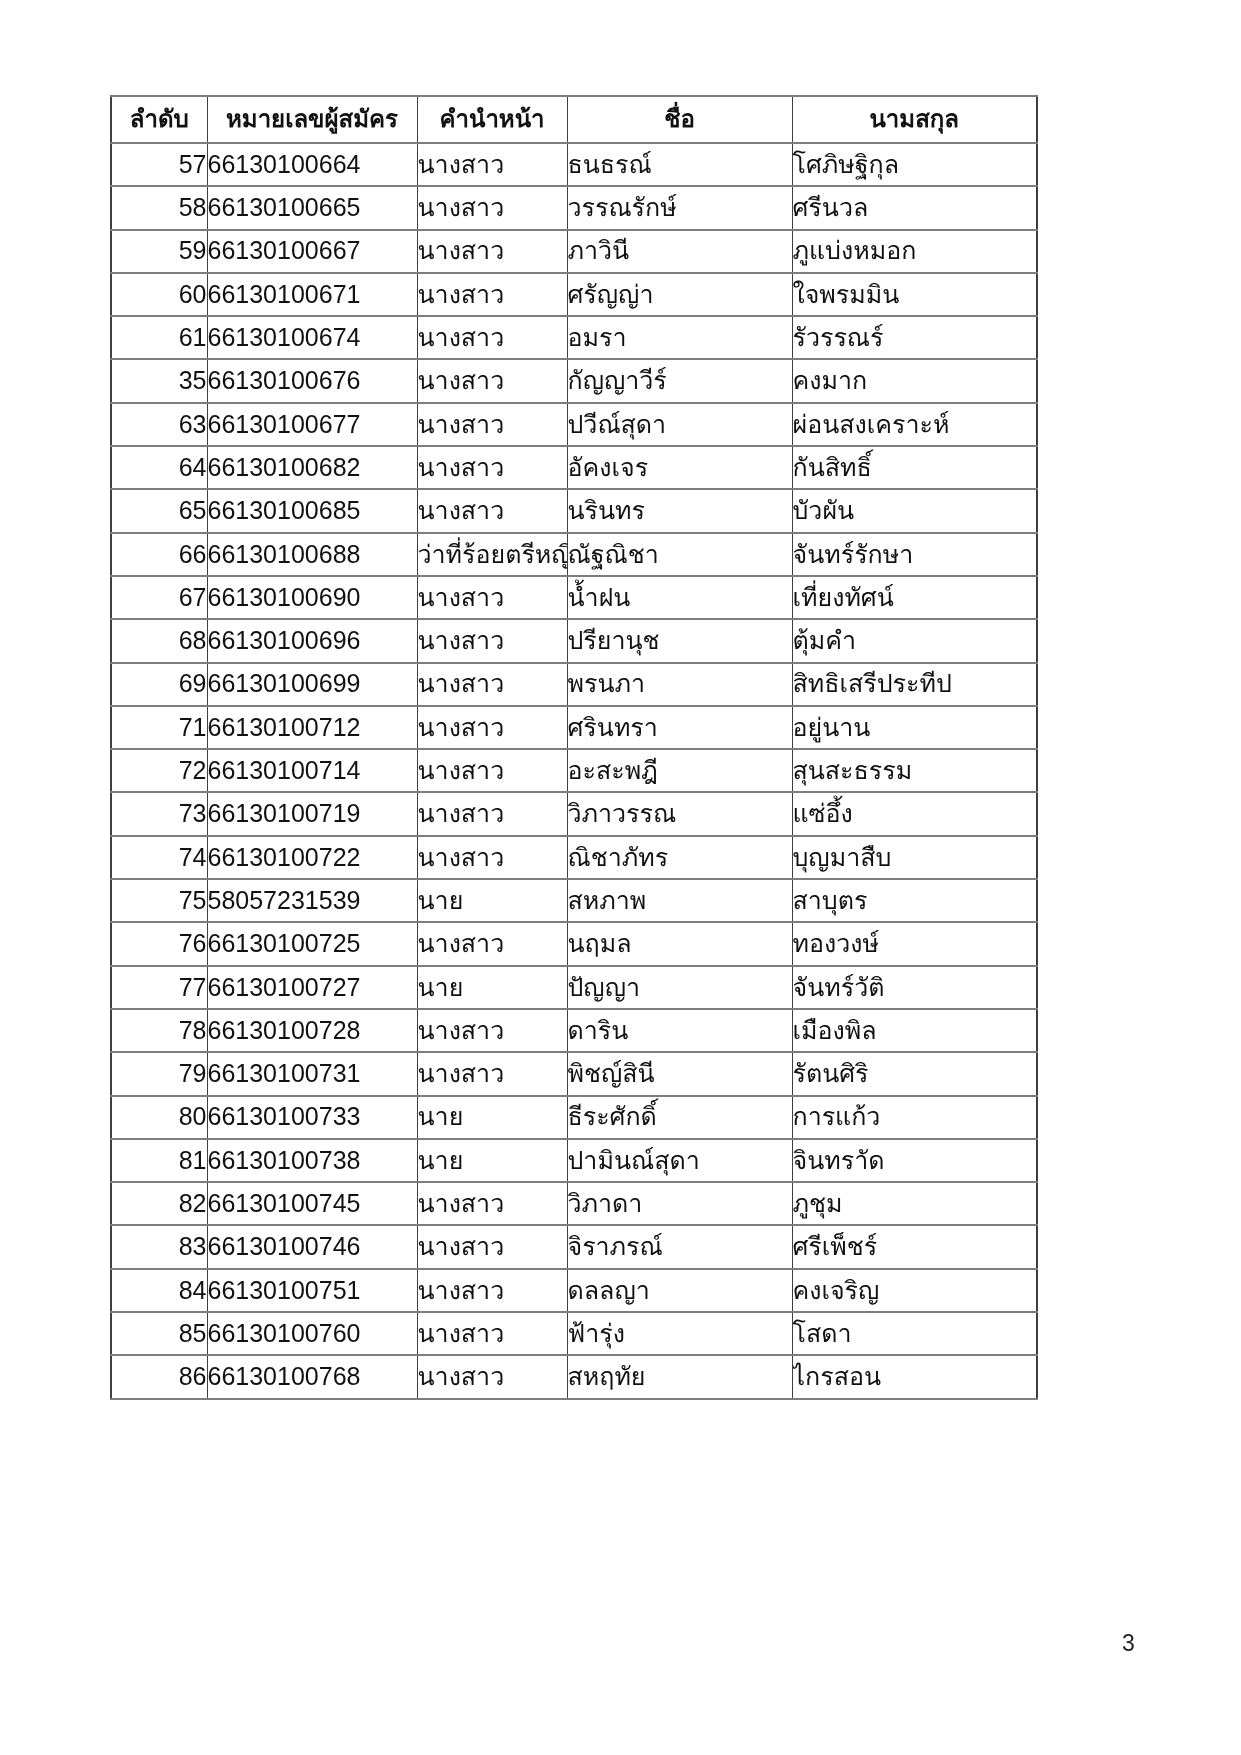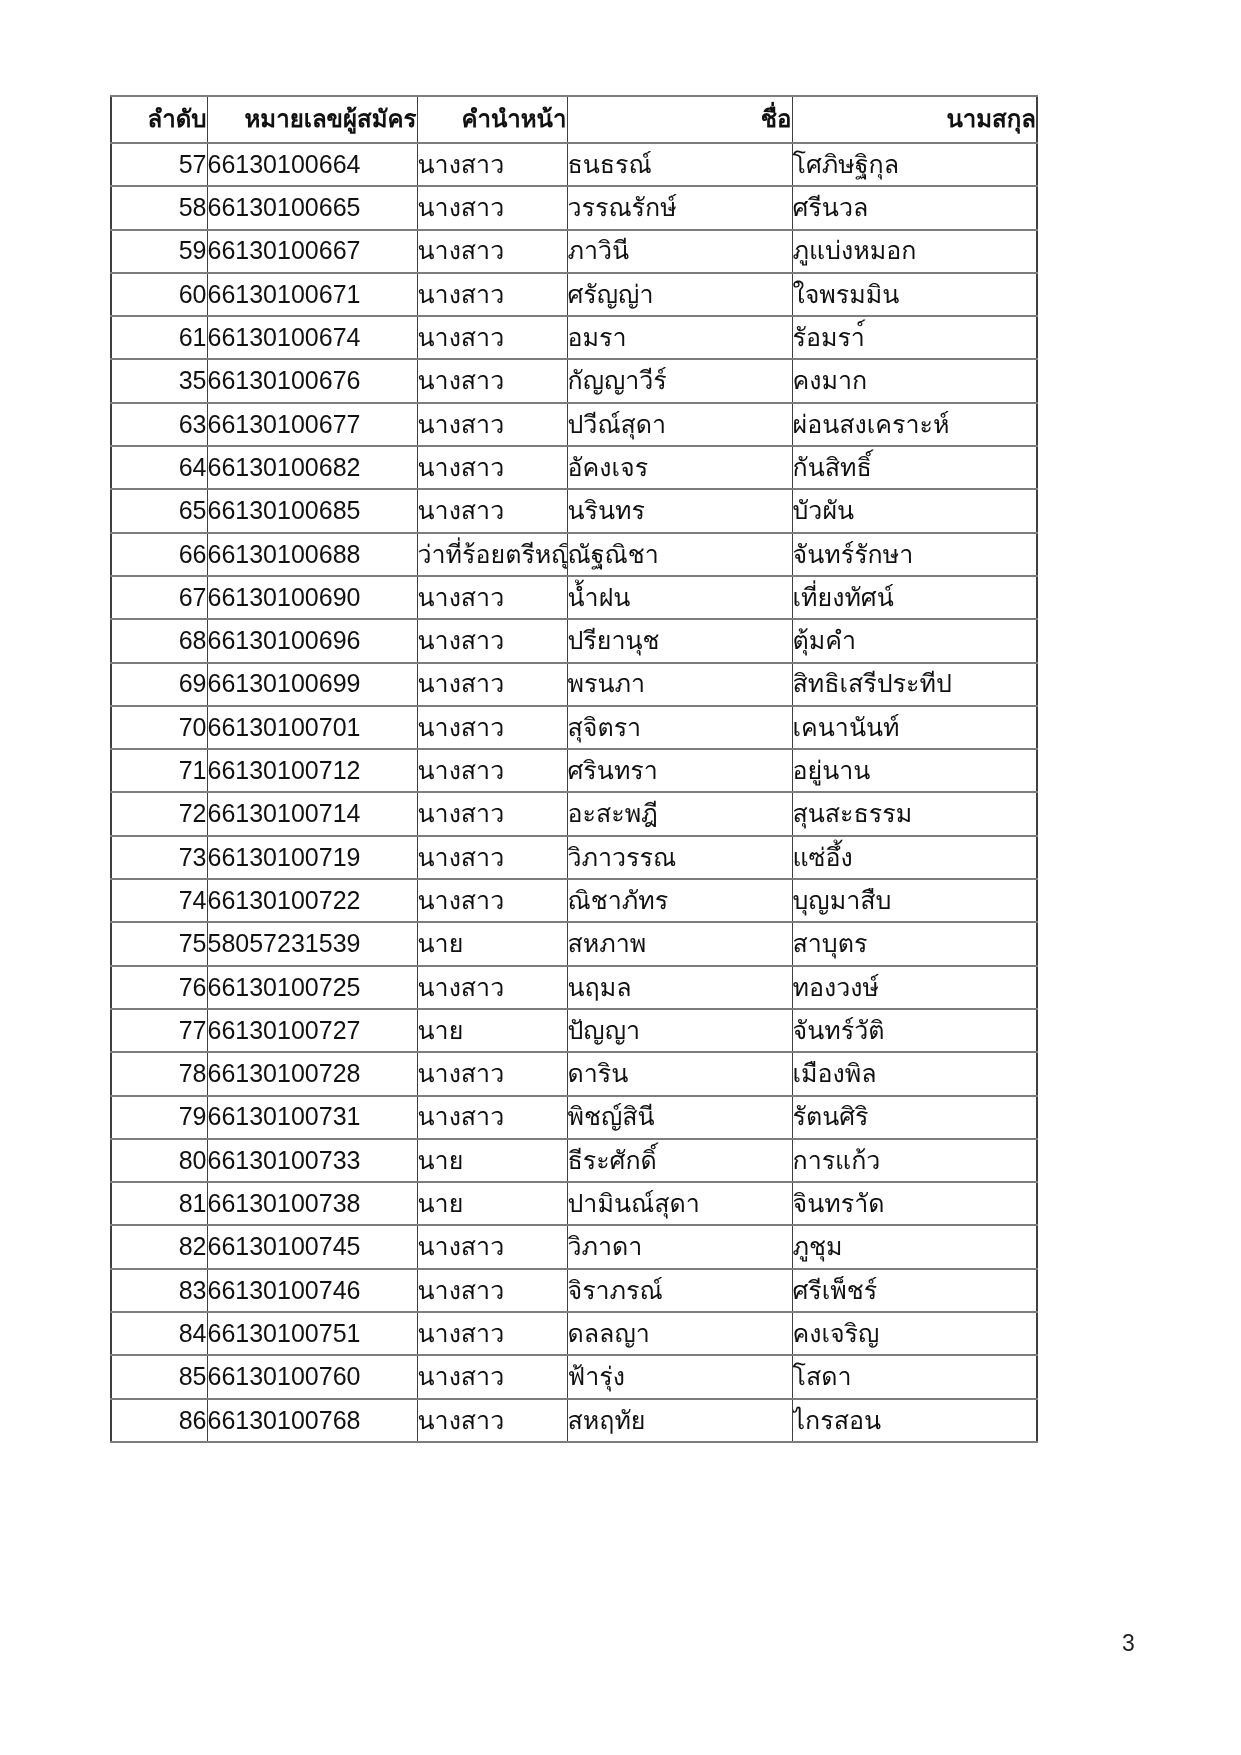--- a/index.html
+++ b/index.html
@@ -36,21 +36,21 @@
     line-height: 1.1;
     padding: 0;
     overflow: hidden;
     white-space: nowrap;
     vertical-align: middle;
     color: #111111;
   }
   table.applicants thead th {
     height: 45px;
     font-weight: bold;
-    text-align: right;
+    text-align: center;
     font-size: 24px;
   }
   table.applicants tbody td {
     height: 41.3px;
   }
   .c0 { text-align: right; }
   .c1 { text-align: left; }
   .c2, .c3, .c4 { text-align: left; padding-left: 11px; }
   .page-number {
     position: absolute;
@@ -109,21 +109,21 @@
           <td class="c1">66130100671</td>
           <td class="c2">นางสาว</td>
           <td class="c3">ศรัญญ่า</td>
           <td class="c4">ใจพรมมิน</td>
         </tr>
         <tr>
           <td class="c0">61</td>
           <td class="c1">66130100674</td>
           <td class="c2">นางสาว</td>
           <td class="c3">อมรา</td>
-          <td class="c4">รัอมรา์</td>
+          <td class="c4">รัวรรณร์</td>
         </tr>
         <tr>
           <td class="c0">35</td>
           <td class="c1">66130100676</td>
           <td class="c2">นางสาว</td>
           <td class="c3">กัญญาวีร์</td>
           <td class="c4">คงมาก</td>
         </tr>
         <tr>
           <td class="c0">63</td>
@@ -168,27 +168,20 @@
           <td class="c4">ตุ้มคำ</td>
         </tr>
         <tr>
           <td class="c0">69</td>
           <td class="c1">66130100699</td>
           <td class="c2">นางสาว</td>
           <td class="c3">พรนภา</td>
           <td class="c4">สิทธิเสรีประทีป</td>
         </tr>
         <tr>
-          <td class="c0">70</td>
-          <td class="c1">66130100701</td>
-          <td class="c2">นางสาว</td>
-          <td class="c3">สุจิตรา</td>
-          <td class="c4">เคนานันท์</td>
-        </tr>
-        <tr>
           <td class="c0">71</td>
           <td class="c1">66130100712</td>
           <td class="c2">นางสาว</td>
           <td class="c3">ศรินทรา</td>
           <td class="c4">อยู่นาน</td>
         </tr>
         <tr>
           <td class="c0">72</td>
           <td class="c1">66130100714</td>
           <td class="c2">นางสาว</td>

